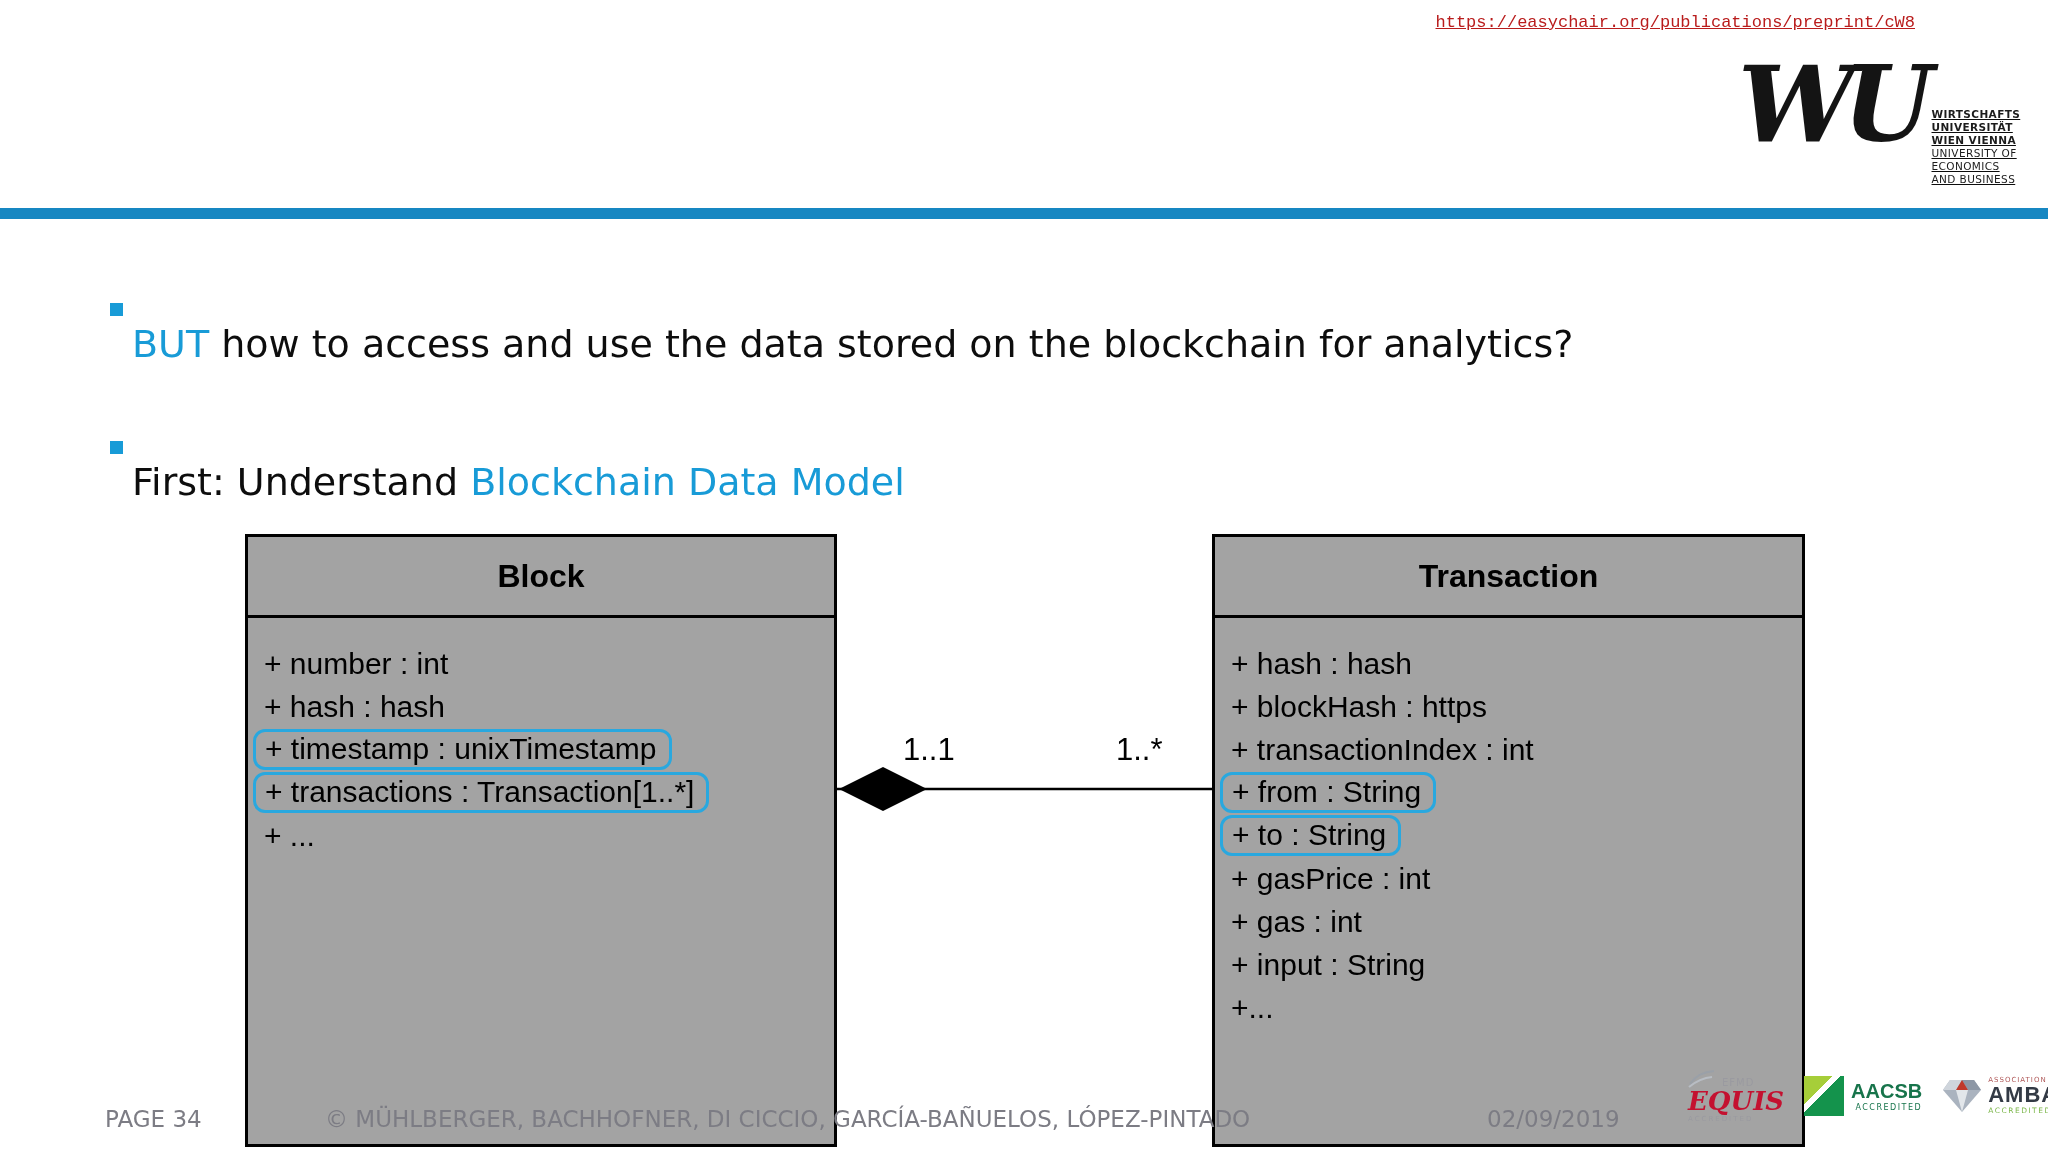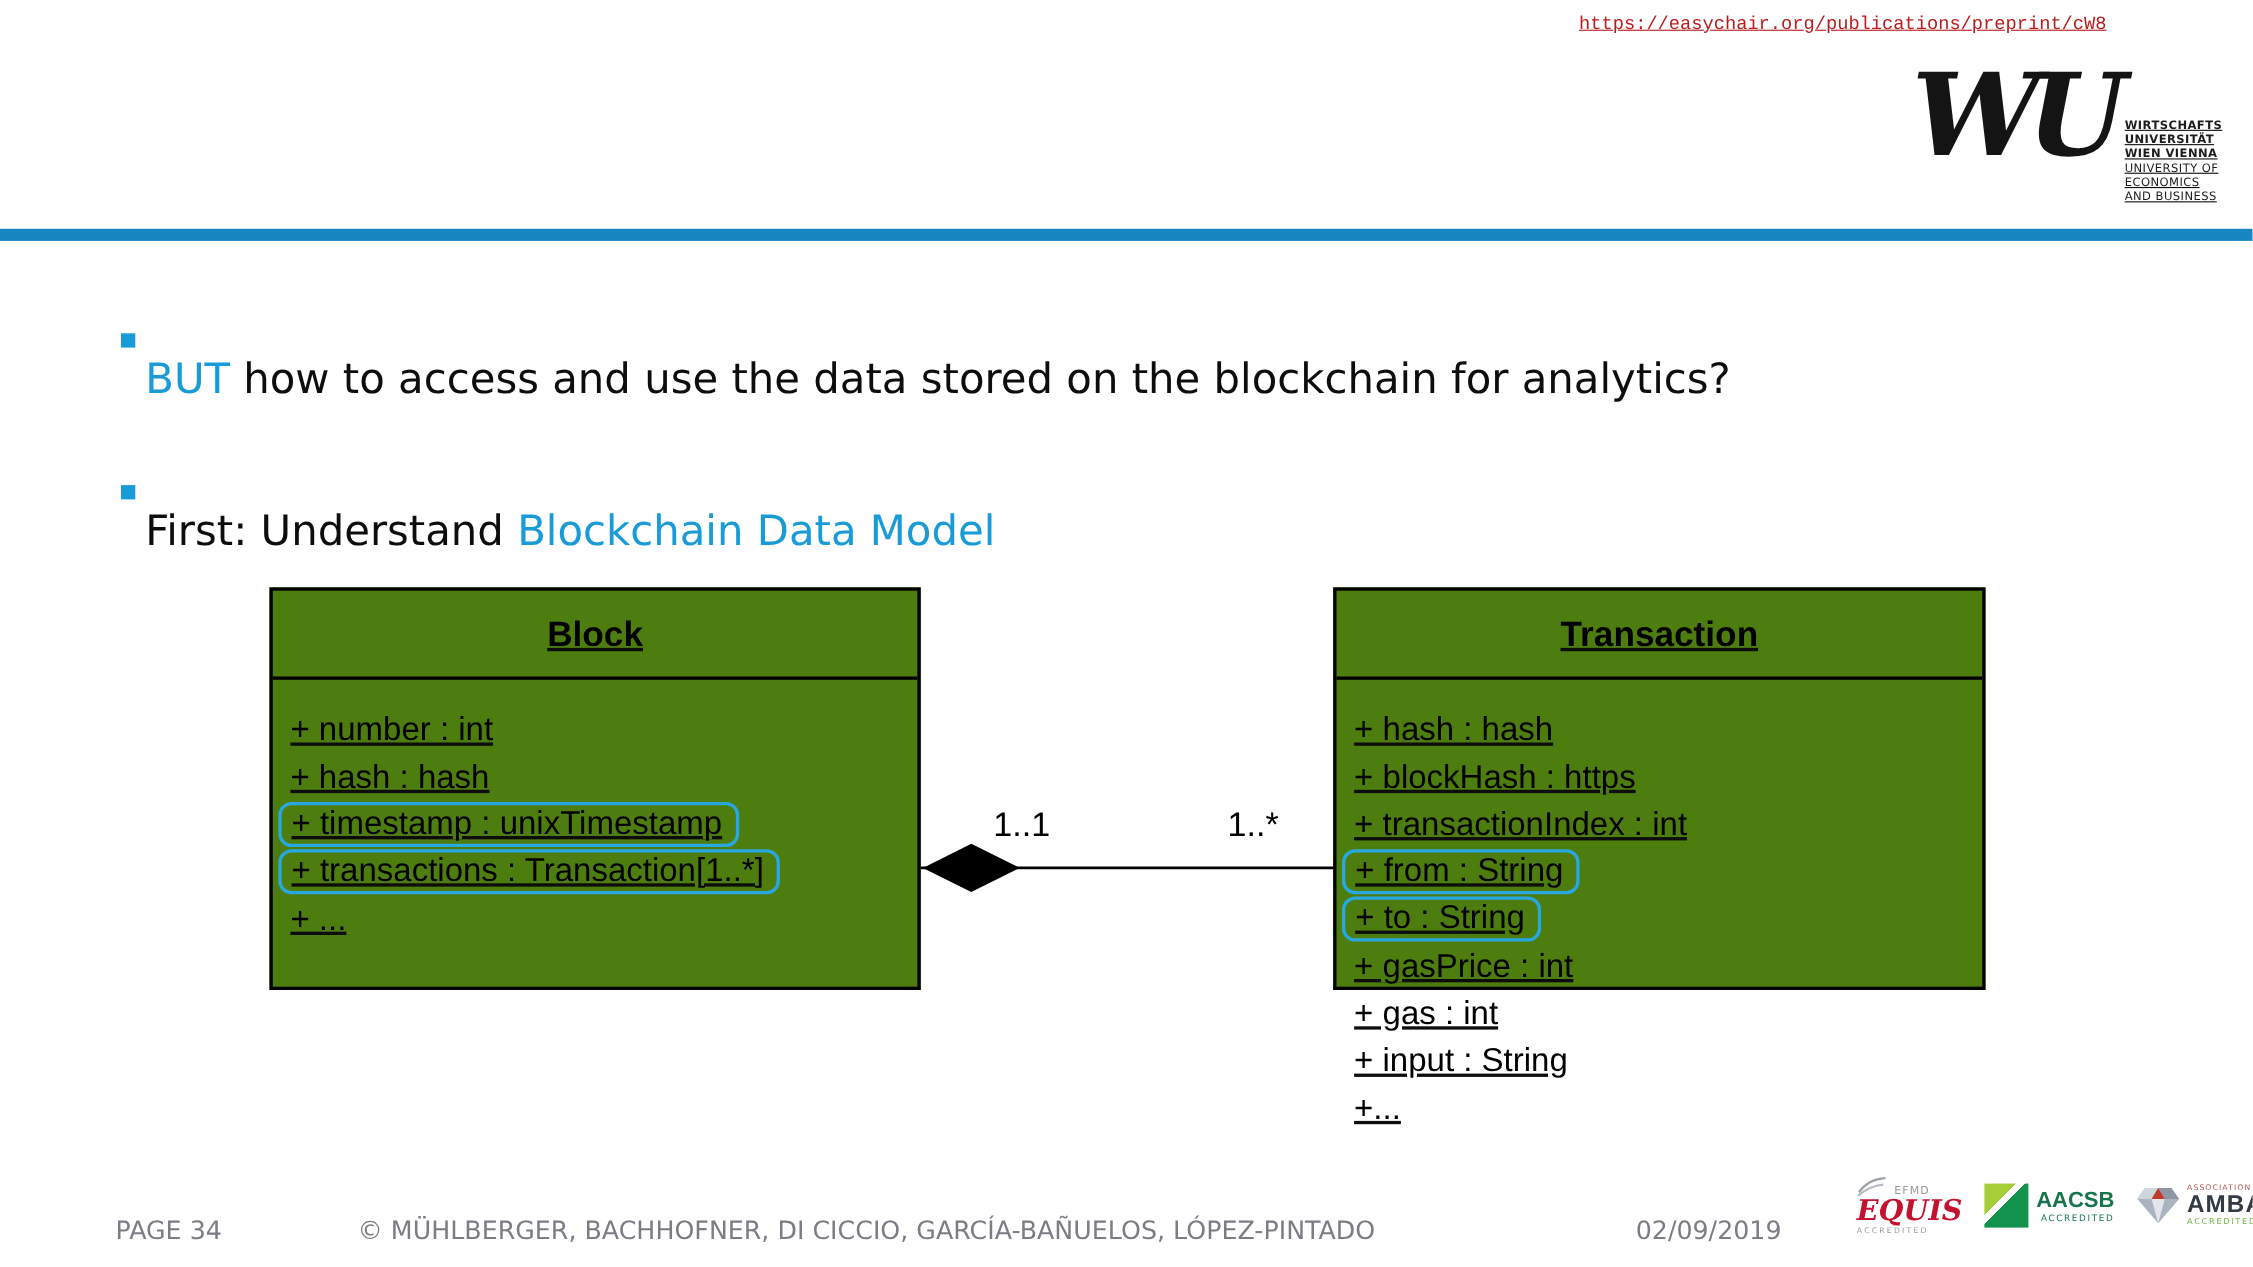--- a/index.html
+++ b/index.html
@@ -40,22 +40,22 @@
   
   .bullet { position:absolute; left:110px; display:flex; align-items:flex-start;flex-direction:column; }
   .bullet-1 { top:281px; width:1560px; }
   .bullet-2 { top:419px; width:1700px; }
   .bullet-marker { width:13px; height:13px; background:#189BD7; margin-top:22px; flex:none; }
   .bullet p { margin:0 0 0 22px; font-size:38px; line-height:57px; color:#0d0d0d; }
   .blue-text { color:#189BD7; }
 
   
   .class-box {
-    position:absolute; top:534px; height:366px; box-sizing:border-box;
-    border:3px solid #000; background:#4d7c0f;text-decoration:underline;
+    position:absolute; top:534px; height:613px; box-sizing:border-box;
+    border:3px solid #000; background:#a3a3a3;
   }
   .class-box-block { left:245px; width:592px; }
   .class-box-transaction { left:1212px; width:593px; }
   .class-title {
     height:81px; box-sizing:border-box; border-bottom:3px solid #000;
     display:flex; align-items:center; justify-content:center;
     font-family:"Liberation Sans", sans-serif; font-weight:bold; font-size:32px; color:#000;
   }
   .class-attrs { padding:24px 10px 0 16px; }
   .attr {

